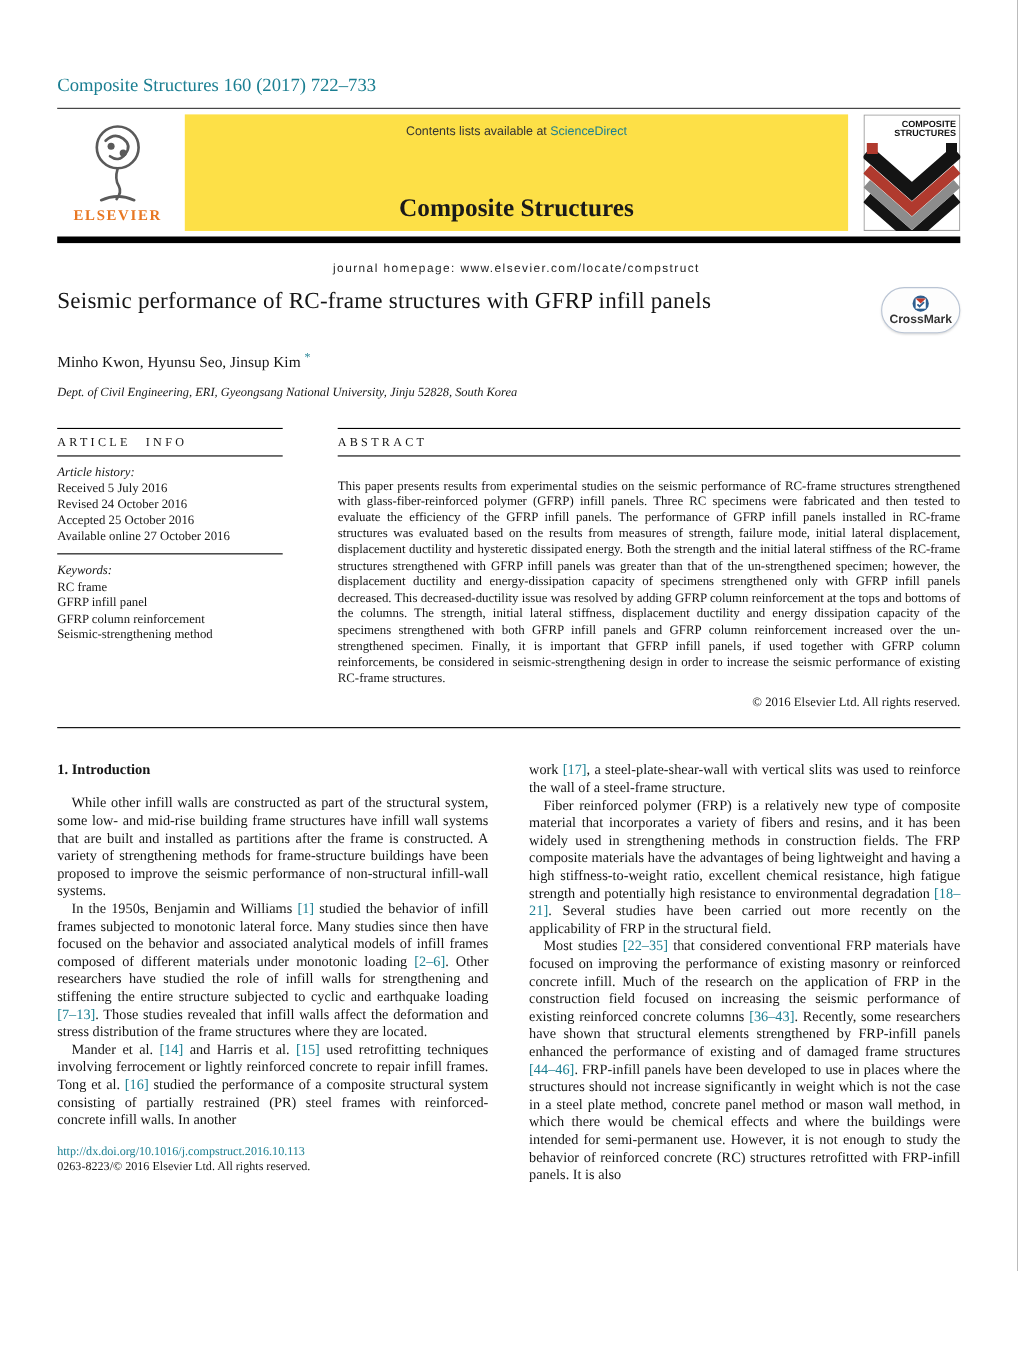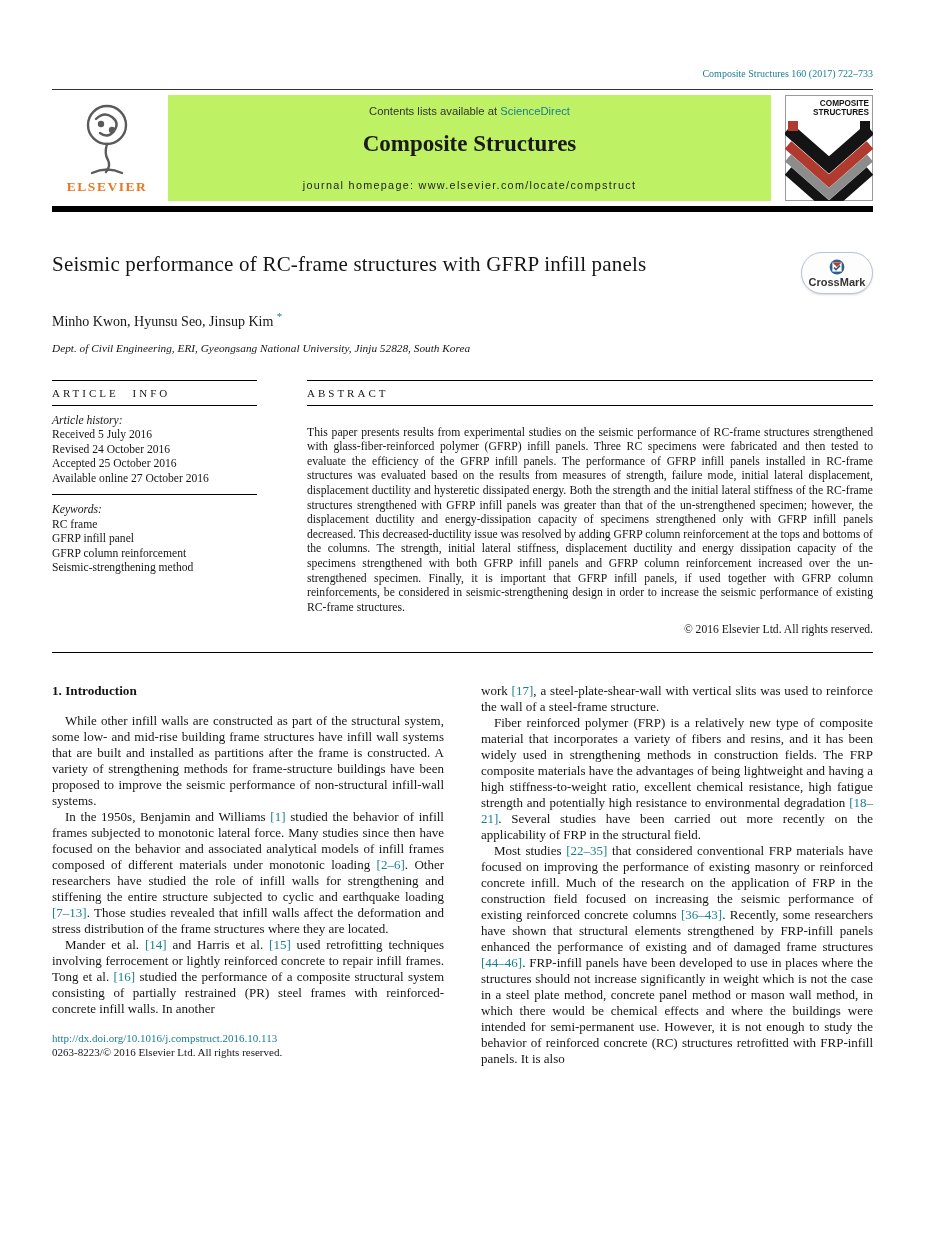--- a/index.html
+++ b/index.html
@@ -6,28 +6,28 @@
   html,body { background:#888; }
   body { font-family:"Liberation Serif", serif; color:#151515; }
   .page {
     width:925px; height:1234px; margin:0 auto; background:#fff;
     padding:0 52px; overflow:hidden; position:relative;
   }
   .link { color:var(--link,#1a7e91); }
   .cite { color:var(--link,#1a7e91); cursor:pointer; }
 
   
-  .citation-line { padding-top:68px; text-align:right; font-size:10px; }
+  .citation-line { padding-top:68px; text-align:left; font-size:17px; }
 
   
   .header-rule { height:1px; background:#333; margin-top:10px; }
   .header { display:flex; align-items:stretch; margin-top:5px; height:106px; }
   .logo-box { width:110px; display:flex; flex-direction:column; align-items:center; padding-top:4px; background:#fff; }
   .logo-box .pub-name { color:var(--orange,#e87722); font-family:"Liberation Serif",serif; font-weight:bold; font-size:13.5px; letter-spacing:1.5px; margin-top:2px; }
-  .header-center { flex:1; background:#bef264; text-align:center; padding:10px 10px 8px; margin-left:6px; display:flex; flex-direction:column; }
+  .header-center { flex:1; background:#fde047; text-align:center; padding:10px 10px 8px; margin-left:6px; display:flex; flex-direction:column;gap:36px; }
   .contents-line { font-family:"Liberation Sans",sans-serif; font-size:11.3px; color:#333; }
   .journal-title { font-family:"Liberation Serif",serif; font-size:23px; font-weight:600; color:#1a1a1a; margin-top:14px; }
   .homepage-line { font-family:"Liberation Sans",sans-serif; font-size:10.8px; letter-spacing:1.3px; color:#222; margin-top:auto; padding-bottom:2px; }
   .cover-box { width:88px; margin-left:14px; }
   .black-bar { height:6px; background:#000; margin-top:5px; }
 
   
   .title-row { display:flex; margin-top:40px; align-items:flex-start; }
   h1.article-title { font-size:21px; font-weight:400; letter-spacing:.2px; flex:1; padding-right:30px; }
   .crossmark { width:72px; height:42px; border:1px solid #b9c4d4; border-radius:21px;

